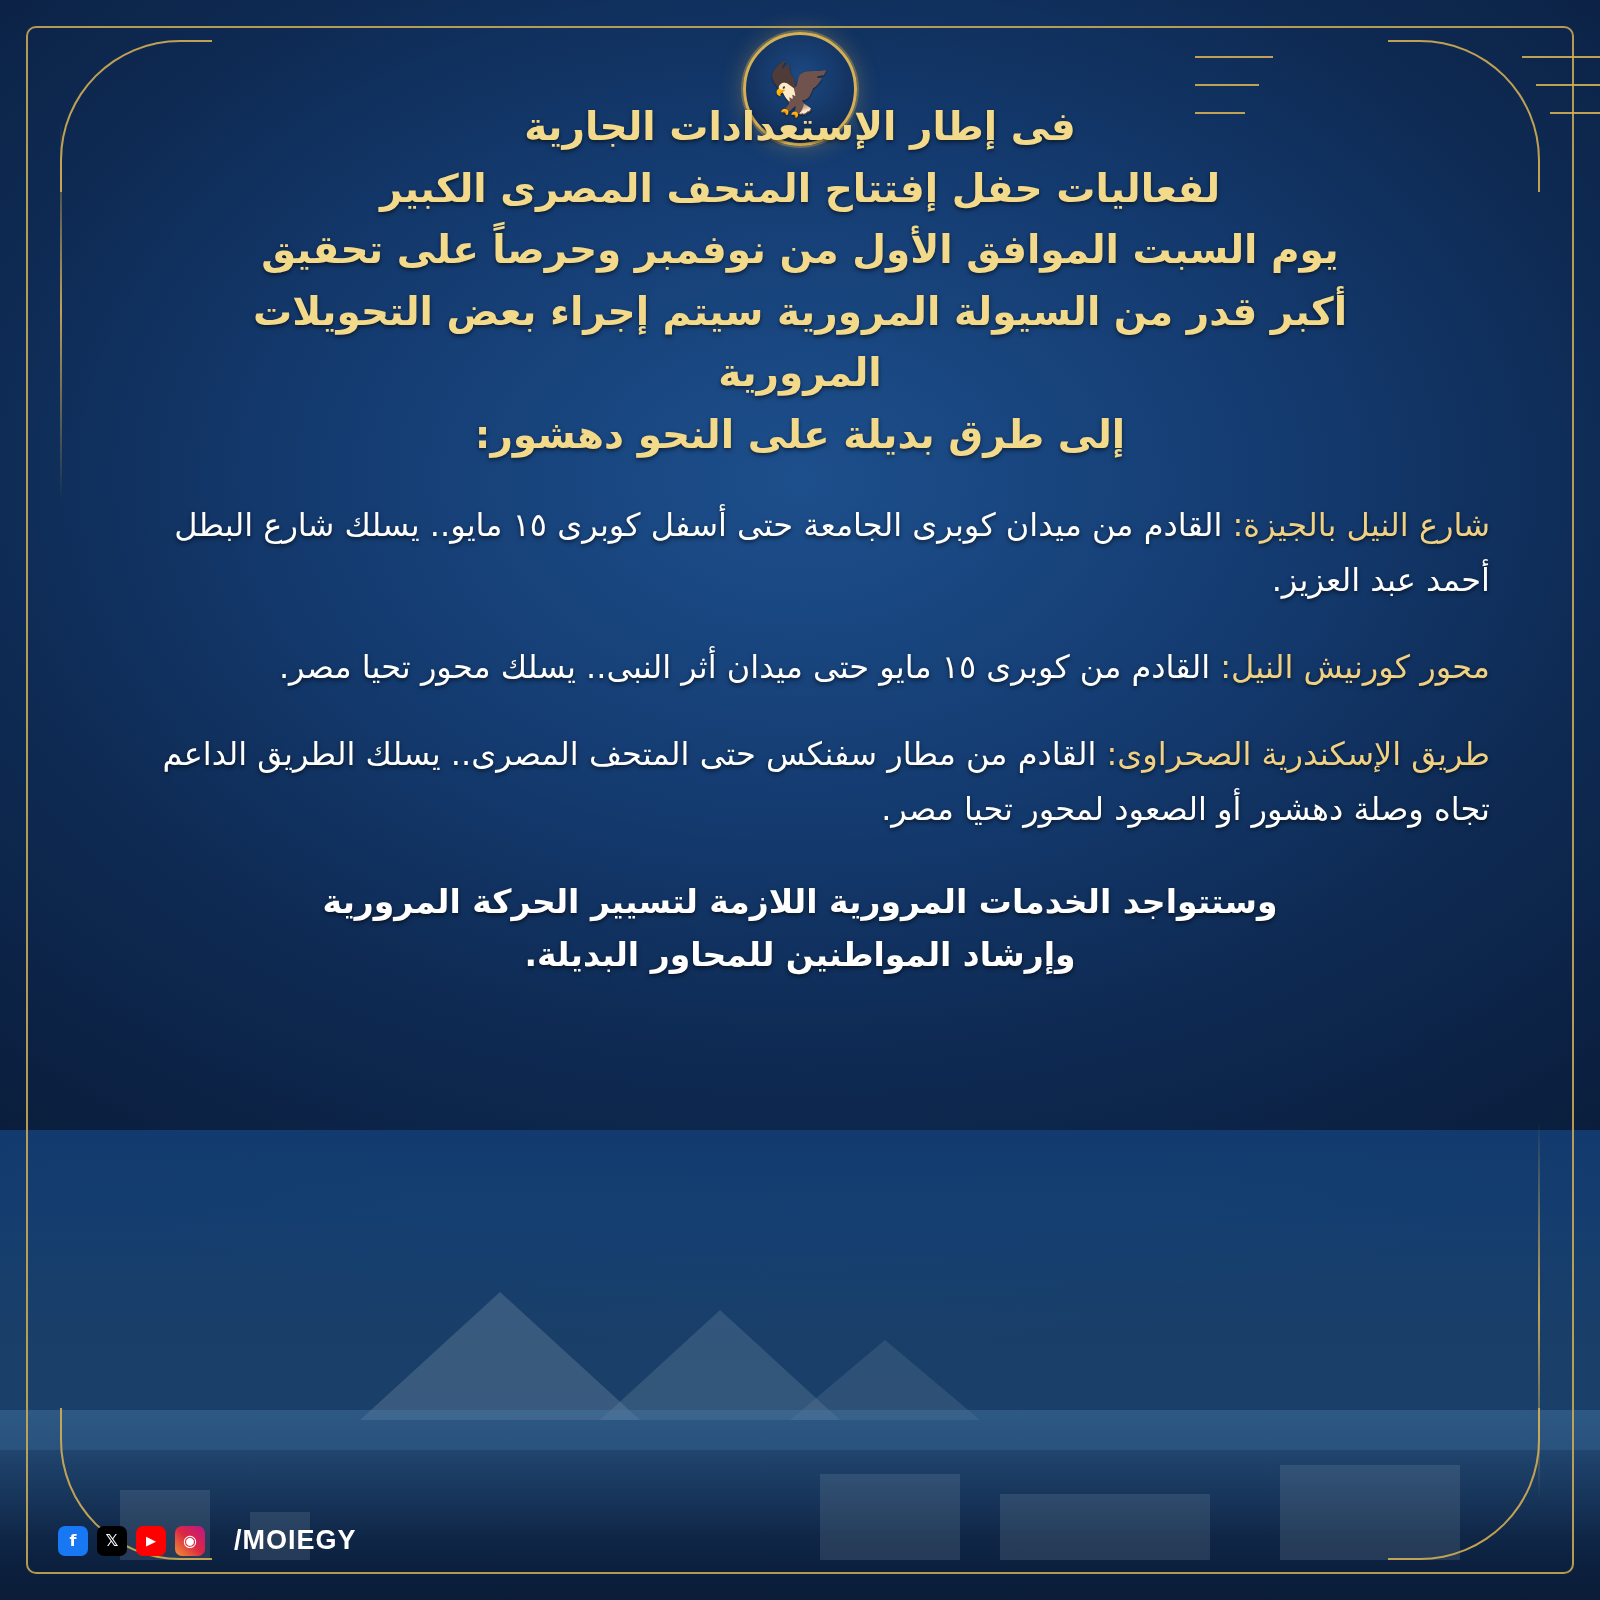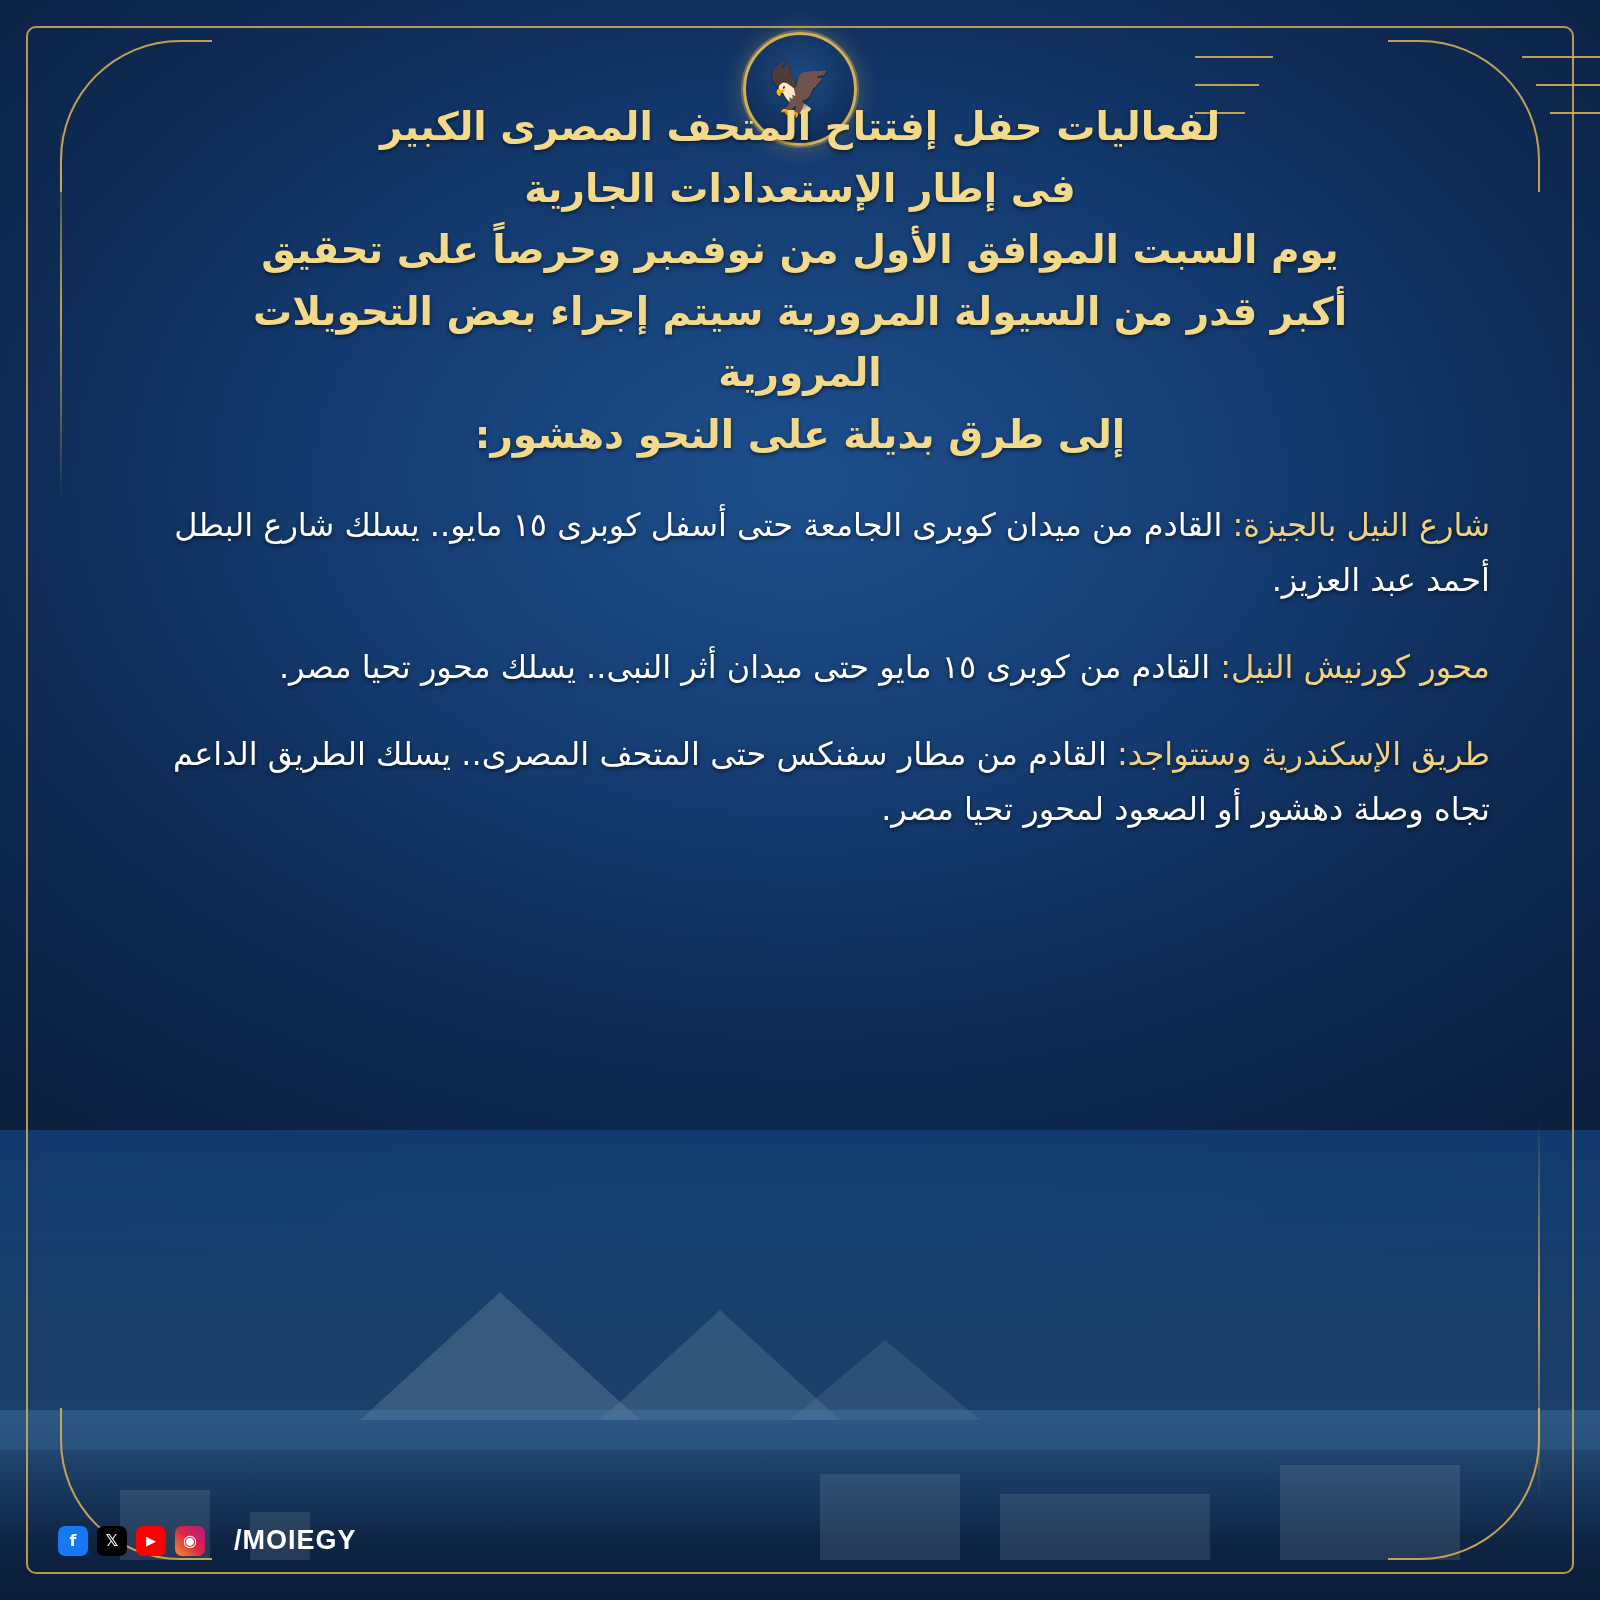--- a/index.html
+++ b/index.html
@@ -237,39 +237,43 @@
       <span></span>
       <span></span>
   </div>
   <div class="emblem">
     <span class="eagle">🦅</span>
   </div>
 
   <div class="content">
 
     <div class="headline">
+      <div>فى إطار الإستعدادات الجارية</div>
       <div>لفعاليات حفل إفتتاح المتحف المصرى الكبير</div>
-      <div>فى إطار الإستعدادات الجارية</div>
       <div>يوم السبت الموافق الأول من نوفمبر وحرصاً على تحقيق</div>
       <div>أكبر قدر من السيولة المرورية سيتم إجراء بعض التحويلات المرورية</div>
       <div>إلى طرق بديلة على النحو دهشور:</div>
     </div>
 
     <div class="routes">
       <p class="route">
         <span class="label">شارع النيل بالجيزة:</span><span> القادم من ميدان كوبرى الجامعة حتى أسفل كوبرى ١٥ مايو.. يسلك شارع البطل أحمد عبد العزيز.</span>
       </p>
       <p class="route">
         <span class="label">محور كورنيش النيل:</span><span> القادم من كوبرى ١٥ مايو حتى ميدان أثر النبى.. يسلك محور تحيا مصر.</span>
       </p>
       <p class="route">
-        <span class="label">طريق الإسكندرية وستتواجد:</span><span> القادم من مطار سفنكس حتى المتحف المصرى.. يسلك الطريق الداعم تجاه وصلة دهشور أو الصعود لمحور تحيا مصر.</span>
+        <span class="label">طريق الإسكندرية الصحراوى:</span><span> القادم من مطار سفنكس حتى المتحف المصرى.. يسلك الطريق الداعم تجاه وصلة دهشور أو الصعود لمحور تحيا مصر.</span>
       </p>
     </div>
 
+    <div class="footer-note">
+      <div>وستتواجد الخدمات المرورية اللازمة لتسيير الحركة المرورية</div>
+      <div>وإرشاد المواطنين للمحاور البديلة.</div>
+    </div>
 
   </div>
 
   <div class="social">
     <div class="ic fb">f</div>
     <div class="ic x">𝕏</div>
     <div class="ic yt">▶</div>
     <div class="ic ig">◉</div>
     <div class="handle">/MOIEGY</div>
   </div>

